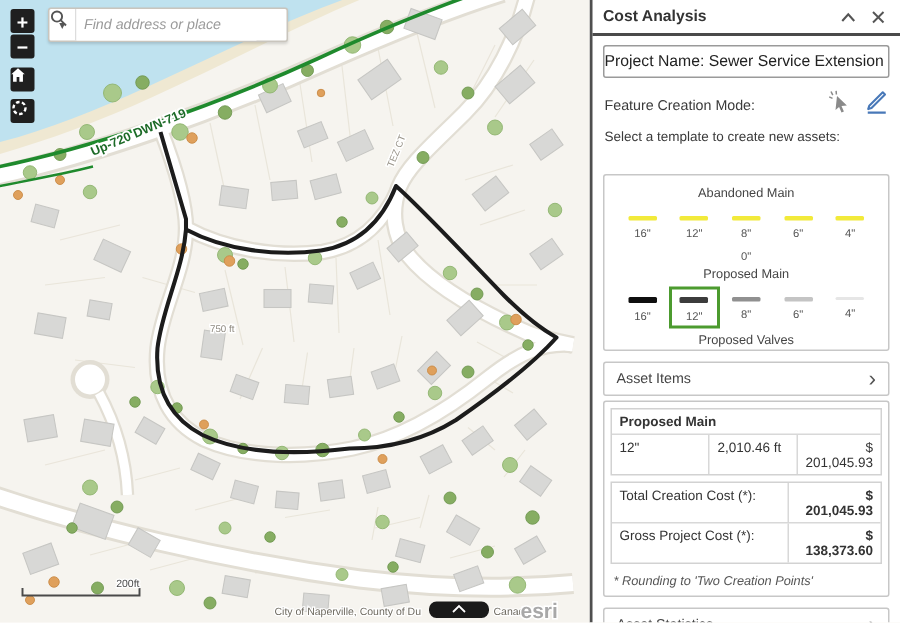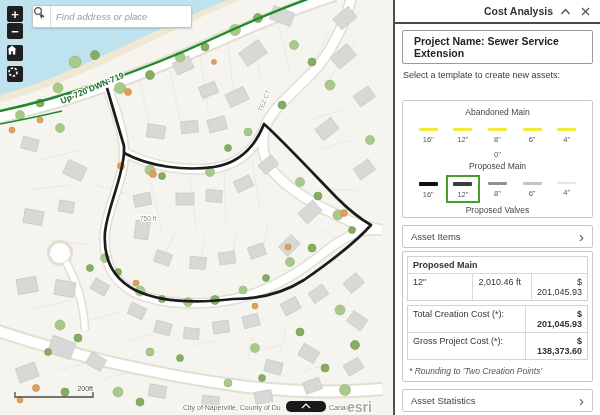--- a/index.html
+++ b/index.html
@@ -13,26 +13,26 @@
     border-radius:2px;cursor:pointer;user-select:none;}
   .searchbar{position:absolute;left:32px;top:5px;height:21px;width:158px;background:#fff;
     border:1px solid #c9c5bd;border-radius:2px;display:flex;align-items:stretch;box-shadow:0 1px 2px rgba(0,0,0,.15);}
   .searchdrop{width:17px;display:flex;align-items:center;justify-content:center;color:#555;font-size:8px;
     border-right:1px solid #ddd;cursor:pointer;}
   .searchbar input{flex:1;border:0;outline:none;font-size:9.5px;padding:0 5px;min-width:0;color:#333;font-family:"Liberation Sans",sans-serif;font-style:italic;}
   .searchbar input::placeholder{color:#9a9a9a;}
   .searchbtn{width:20px;display:flex;align-items:center;justify-content:center;cursor:pointer;}
   
   .panel{width:207px;height:415px;background:#fff;border-left:2px solid #4f4f4f;display:flex;flex-direction:column;flex:none;box-sizing:border-box;}
-  .panel-header{height:22px;display:flex;align-items:center;padding:0 7px;border-bottom:2px solid #4a4a4a;flex:none;text-align:right;}
+  .panel-header{height:22px;display:flex;align-items:center;padding:0 7px;border-bottom:2px solid #4a4a4a;flex:none;}
   .panel-title{font-size:10.5px;font-weight:bold;color:#333;flex:1;}
   .hicon{width:16px;height:14px;display:flex;align-items:center;justify-content:center;cursor:pointer;margin-left:4px;}
   .panel-body{flex:1;padding:6px 7px 5px 7px;display:flex;flex-direction:column;overflow:hidden;}
   .card{border:1px solid #c7c7c7;border-radius:2px;background:#fff;}
-  .project-card{border-color:#9a9a9a;padding:4px 11px;font-size:10.5px;font-weight:bold;color:#222;margin-bottom:6px;flex:none;}
+  .project-card{border-color:#9a9a9a;padding:4px 0;font-size:10.5px;font-weight:normal;color:#222;margin-bottom:6px;flex:none;}
   .mode-row{display:flex;align-items:center;margin:2px 1px 5px 1px;flex:none;}
   .mode-label{font-size:9.5px;color:#3a3a3a;flex:1;}
   .mode-icons{display:flex;gap:7px;align-items:center;}
   .tpl-prompt{font-size:9px;color:#3a3a3a;margin:0 1px 20px 1px;flex:none;}
   .tpl-box{padding:4px 2px 0 2px;margin-bottom:7px;flex:none;height:112px;overflow:hidden;}
   .tpl-group-title{text-align:center;font-size:8.5px;color:#444;font-weight:normal;margin:2px 0 4px 0;}
   .tpl-row{display:flex;justify-content:space-around;padding:0 6px;}
   .tpl-col{display:flex;flex-direction:column;align-items:center;width:30px;padding:2px 0;border:2px solid transparent;}
   .tpl-col.selected{border:2px solid #4c9b2f;}
   .swatch{width:19px;border-radius:1px;margin:3px 0 4px 0;}
@@ -290,20 +290,37 @@
           <line x1="1" y1="1" x2="8" y2="8" stroke="#555" stroke-width="1.3"></line>
           <line x1="8" y1="1" x2="1" y2="8" stroke="#555" stroke-width="1.3"></line>
         </svg>
       </div>
     </div>
 
     <div class="panel-body">
 
       <div class="card project-card">Project Name: Sewer Service Extension</div>
 
+      <div class="mode-row">
+        <span class="mode-label">Feature Creation Mode:</span>
+        <span class="mode-icons">
+          <span>
+            <svg width="16" height="16" viewBox="0 0 16 16">
+              <path d="M2,1 L3.2,3.4 M0.8,4.6 L3,5.6 M5.4,0.6 L5.6,3" stroke="#8a8a8a" stroke-width="1" fill="none"></path>
+              <path d="M6,4 L12.6,10.4 L9,10.7 L10.6,14.4 L9,15 L7.4,11.3 L5,13.4 Z" fill="#8a8a8a"></path>
+            </svg>
+          </span>
+          <span>
+            <svg width="17" height="16" viewBox="0 0 17 16">
+              <path d="M13.5,1.5 L15,3 L6,12 L3.8,12.7 L4.5,10.5 Z" fill="none" stroke="#4878b8" stroke-width="1.4" stroke-linejoin="round"></path>
+              <line x1="3.5" y1="15" x2="15.5" y2="15" stroke="#4878b8" stroke-width="1.5"></line>
+            </svg>
+          </span>
+        </span>
+      </div>
 
       <div class="tpl-prompt">Select a template to create new assets:</div>
 
       <div class="card tpl-box">
         <div class="tpl-group-title">Abandoned Main</div>
         <div class="tpl-row">
           <div class="tpl-col">
             <div class="swatch" style="height:3px;background:#f2ea3a;"></div>
             <div class="tpl-size">16"</div>
           </div>

